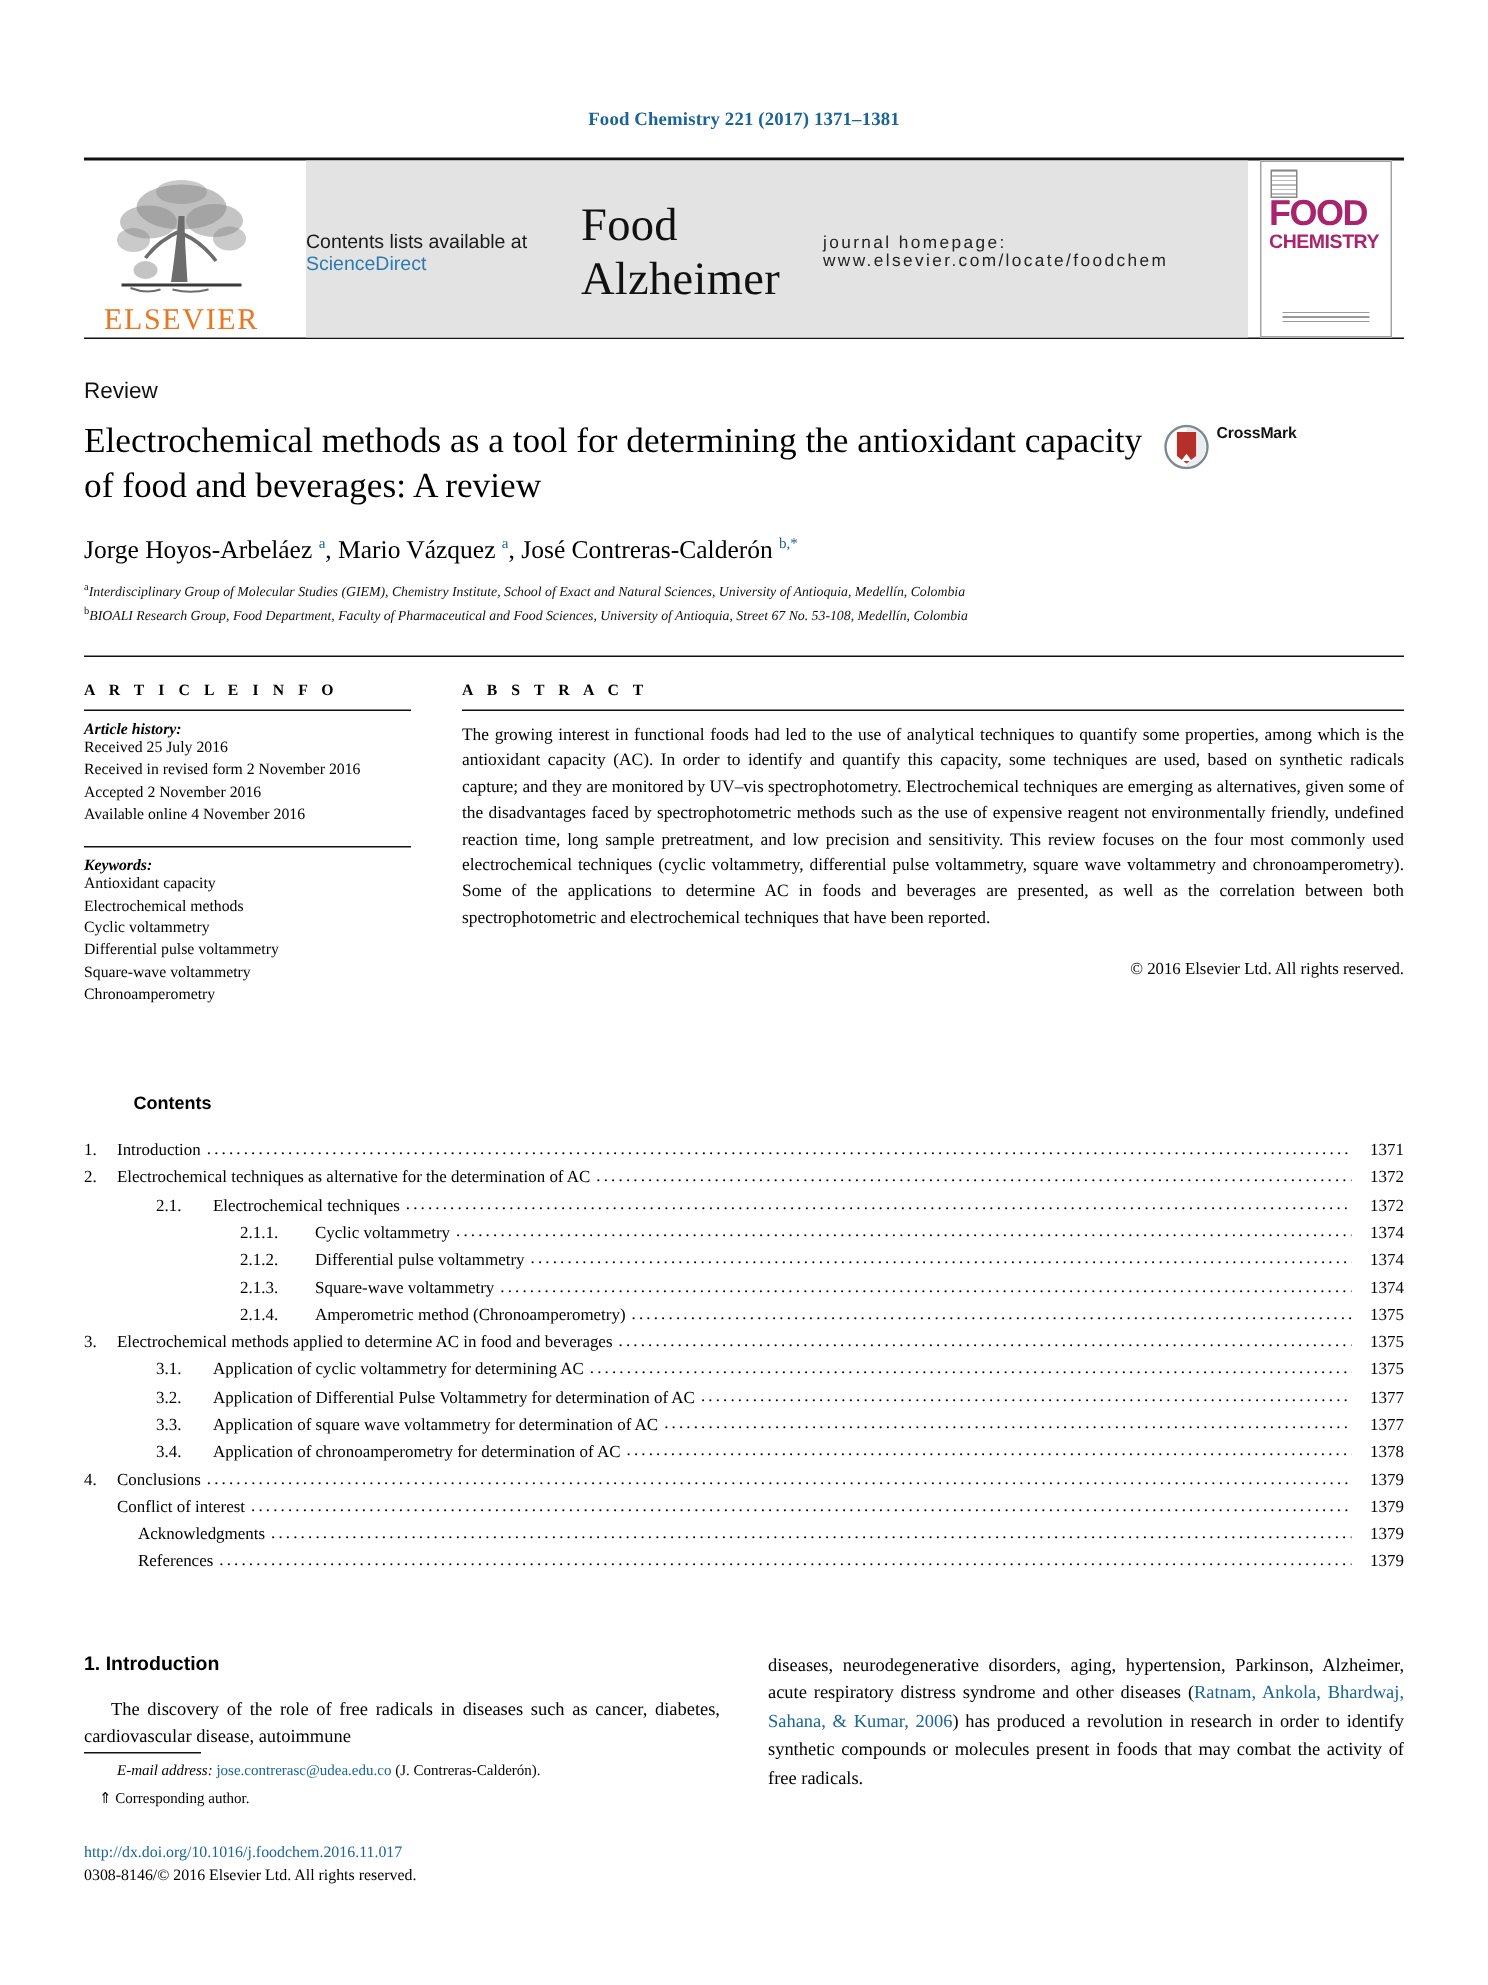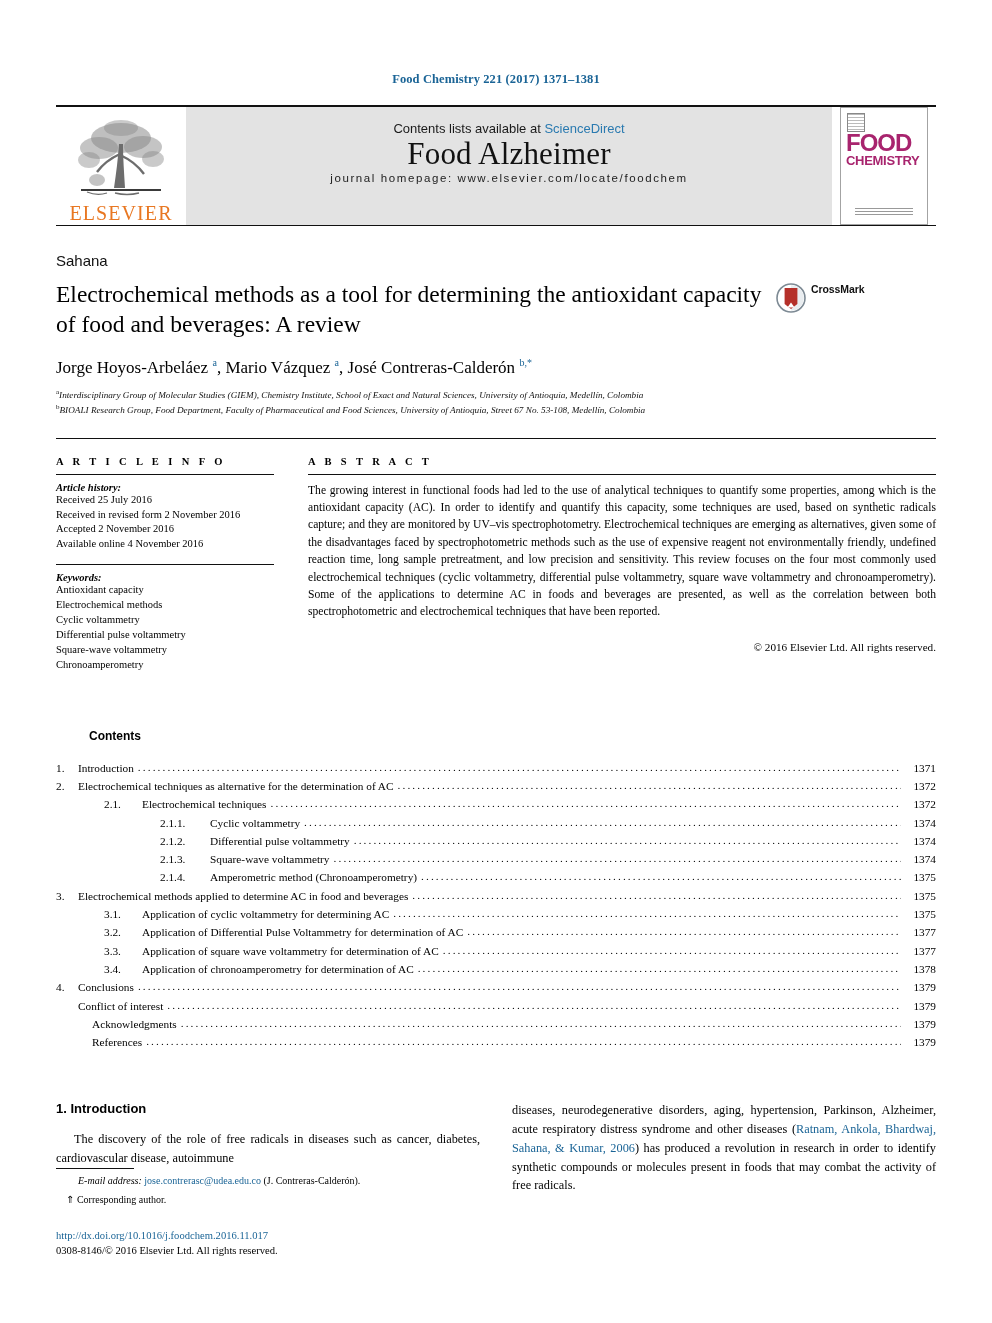--- a/index.html
+++ b/index.html
@@ -63,25 +63,26 @@
     font-size: 20px;
     letter-spacing: 1.1px;
     color: #E87722;
     line-height: 1;
     margin-top: 1px;
   }
   .banner-mid {
     flex: 1 1 auto;
     background: #e3e3e3;
     display: flex;
-    flex-direction: column;
+    flex-direction: row;
     align-items: center;
-    justify-content: flex-start;
+    justify-content: space-between;
     padding: 14px 0 11px 0;
     box-sizing: border-box;
+    margin-left: 18px;
   }
   .contents-line {
     font-size: 13px;
     color: #1a1a1a;
     font-family: "Liberation Sans", sans-serif;
   }
   .contents-line .sd { color: #2a7ab0; }
   .journal-name {
     font-family: "Liberation Serif", serif;
     font-size: 31px;
@@ -358,21 +359,21 @@
         <div class="cover">
           <div class="c-mini"></div>
           <div class="c-food">FOOD</div>
           <div class="c-chem">CHEMISTRY</div>
           <div class="c-foot"></div>
         </div>
       </div>
     </div>
     <div class="banner-bottom-rule"></div>
 
-    <div class="doctype">Sahana</div>
+    <div class="doctype">Review</div>
 
     <div class="title-row">
       <div class="title">Electrochemical methods as a tool for determining the antioxidant capacity of food and beverages: A review</div>
       <div class="crossmark">
         <svg width="30" height="30" viewBox="0 0 30 30">
           <circle cx="15" cy="15" r="14" fill="#ffffff" stroke="#7d8a94" stroke-width="1.6"></circle>
           <path d="M15 2.2 C22 2.2 27.8 8 27.8 15 C27.8 22 22 27.8 15 27.8 Z" fill="#e9edf0"></path>
           <path d="M8.6 5 L21.4 5 L21.4 21 L15 26 L8.6 21 Z" fill="#b5302a"></path>
           <path d="M15 19.5 L18.6 24.4 L11.4 24.4 Z" fill="#ffffff"></path>
         </svg>

